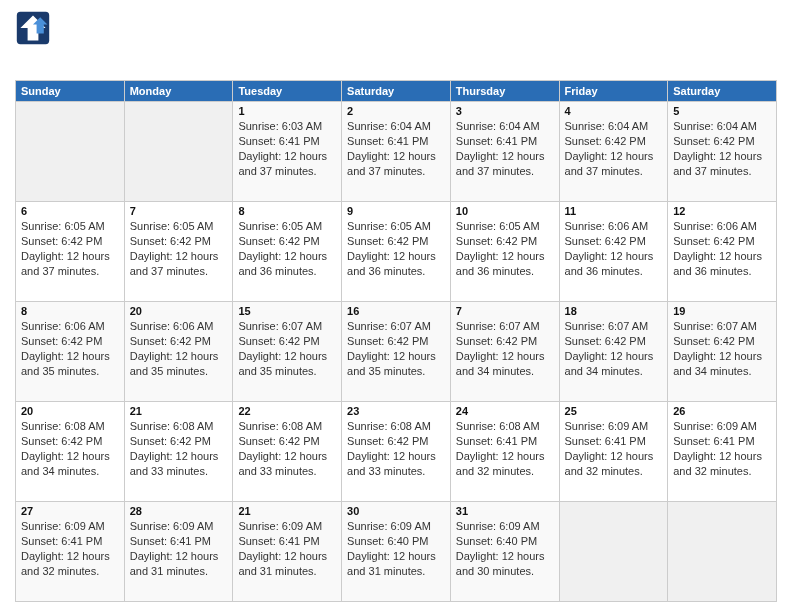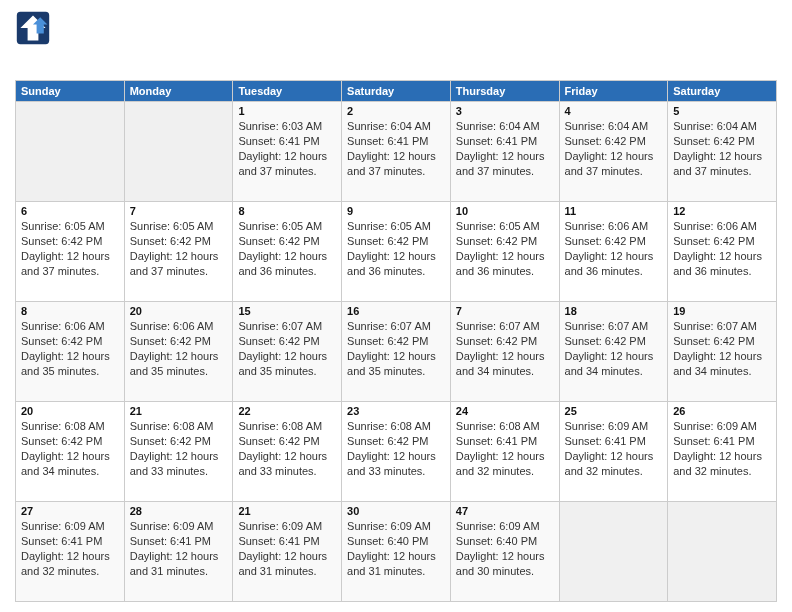--- a/index.html
+++ b/index.html
@@ -317,21 +317,21 @@
 Sunset: 6:41 PM
 Daylight: 12 hours and 31 minutes.</div>
           </td>
           <td>
             <span class="day-num">30</span>
             <div class="cell-info">Sunrise: 6:09 AM
 Sunset: 6:40 PM
 Daylight: 12 hours and 31 minutes.</div>
           </td>
           <td>
-            <span class="day-num">47</span>
+            <span class="day-num">31</span>
             <div class="cell-info">Sunrise: 6:09 AM
 Sunset: 6:40 PM
 Daylight: 12 hours and 30 minutes.</div>
           </td>
           <td class="empty"></td>
           <td class="empty"></td>
         </tr>
       </tbody>
   </table>
 </div>

